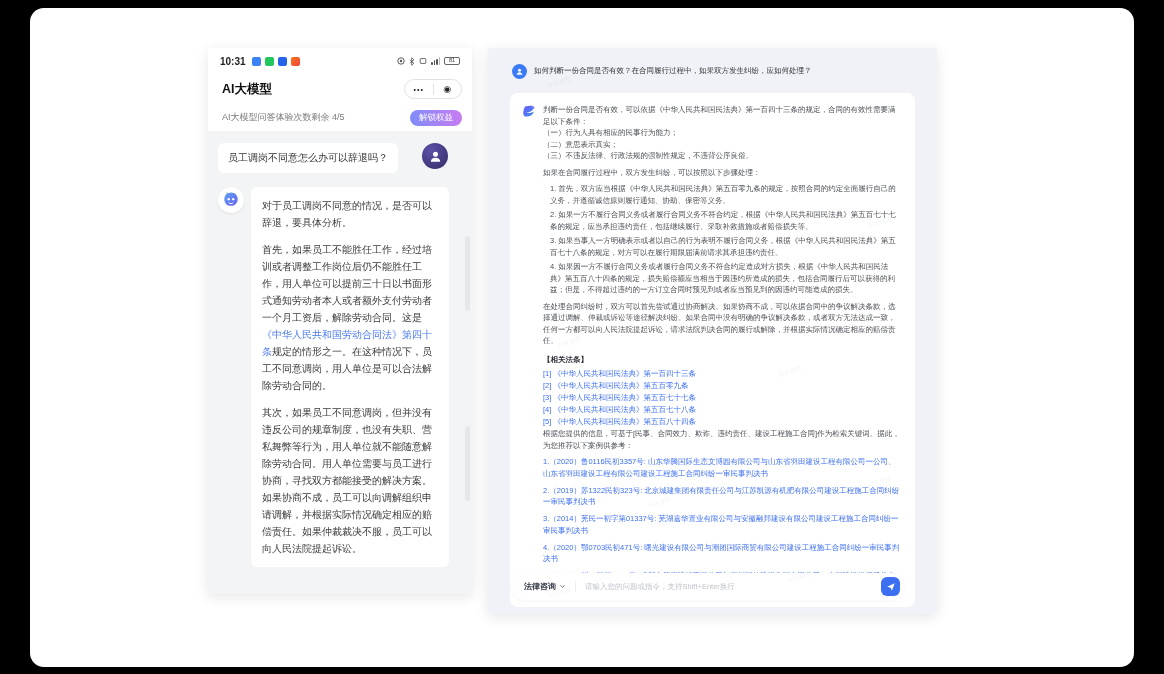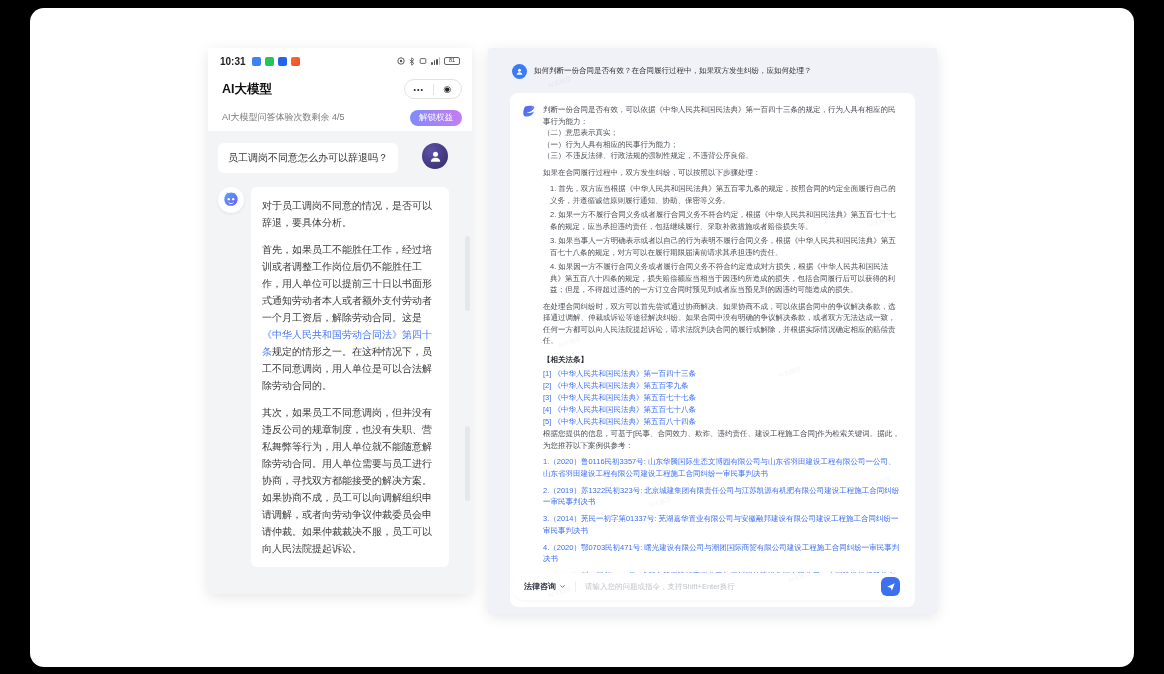--- a/index.html
+++ b/index.html
@@ -144,21 +144,21 @@
               </defs>
             <path d="M12 3c5 0 8 3.5 8 8s-3.5 8-8 8-8-3-8-8c0-3 1.5-5.5 3.5-7L6 2.5 9 4c1-.6 2-1 3-1z" fill="url(#mg)"></path>
             <circle cx="9.3" cy="11" r="1.4" fill="#fff"></circle>
               <circle cx="14.7" cy="11" r="1.4" fill="#fff"></circle>
             <path d="M9.5 15.5c1.5 1.2 3.5 1.2 5 0" stroke="#fff" stroke-width="1.1" fill="none" stroke-linecap="round"></path>
           </svg>
         </div>
         <div class="a-bubble">
           <div class="para">对于员工调岗不同意的情况，是否可以辞退，要具体分析。</div>
           <div class="para"><span>首先，如果员工不能胜任工作，经过培训或者调整工作岗位后仍不能胜任工作，用人单位可以提前三十日以书面形式通知劳动者本人或者额外支付劳动者一个月工资后，解除劳动合同。这是</span><span class="m-link">《中华人民共和国劳动合同法》第四十条</span><span>规定的情形之一。在这种情况下，员工不同意调岗，用人单位是可以合法解除劳动合同的。</span></div>
-          <div class="para">其次，如果员工不同意调岗，但并没有违反公司的规章制度，也没有失职、营私舞弊等行为，用人单位就不能随意解除劳动合同。用人单位需要与员工进行协商，寻找双方都能接受的解决方案。如果协商不成，员工可以向调解组织申请调解，或者向劳动争议仲裁委员会申请仲裁。如果仲裁裁决不服，员工可以向人民法院提起诉讼。</div>
+          <div class="para">其次，如果员工不同意调岗，但并没有违反公司的规章制度，也没有失职、营私舞弊等行为，用人单位就不能随意解除劳动合同。用人单位需要与员工进行协商，寻找双方都能接受的解决方案。如果协商不成，员工可以向调解组织申请调解，并根据实际情况确定相应的赔偿责任。如果仲裁裁决不服，员工可以向人民法院提起诉讼。</div>
         </div>
       </div>
 
       <div class="scrollpill" style="top:105px; height:75px;"></div>
       <div class="scrollpill" style="top:295px; height:75px;"></div>
     </div>
   </div>
 
   <div class="web">
 
@@ -177,24 +177,24 @@
         <defs>
             <linearGradient id="wg" x1="0" y1="0" x2="1" y2="1">
               <stop offset="0" stop-color="#6a5cf5"></stop>
               <stop offset="1" stop-color="#3d8bf5"></stop>
             </linearGradient>
           </defs>
         <path d="M5 4c6-2 12-2 15 1-2 5-7 8-13 9 5 1 9 0 12-2-1 5-6 8-12 8-3 0-5-2-5-5 0-4 1-8 3-11z" fill="url(#wg)"></path>
         <path d="M17 3l.6 1.6L19.2 5l-1.6.6L17 7l-.6-1.4L14.8 5l1.6-.4z" fill="#b78cf7"></path>
       </svg>
       <div class="card-body">
-        <div>判断一份合同是否有效，可以依据《中华人民共和国民法典》第一百四十三条的规定，行为人具有相应的民事行为能力：</div>
+        <div>判断一份合同是否有效，可以依据《中华人民共和国民法典》第一百四十三条的规定，合同的有效性需要满足以下条件：</div>
         <div class="blk">
+            <div class="cond-item">（一）行为人具有相应的民事行为能力；</div>
             <div class="cond-item">（二）意思表示真实；</div>
-            <div class="cond-item">（一）行为人具有相应的民事行为能力；</div>
             <div class="cond-item">（三）不违反法律、行政法规的强制性规定，不违背公序良俗。</div>
           </div>
         <div class="blk">如果在合同履行过程中，双方发生纠纷，可以按照以下步骤处理：</div>
         <div class="blk">
             <div class="step-item">1. 首先，双方应当根据《中华人民共和国民法典》第五百零九条的规定，按照合同的约定全面履行自己的义务，并遵循诚信原则履行通知、协助、保密等义务。</div>
             <div class="step-item">2. 如果一方不履行合同义务或者履行合同义务不符合约定，根据《中华人民共和国民法典》第五百七十七条的规定，应当承担违约责任，包括继续履行、采取补救措施或者赔偿损失等。</div>
             <div class="step-item">3. 如果当事人一方明确表示或者以自己的行为表明不履行合同义务，根据《中华人民共和国民法典》第五百七十八条的规定，对方可以在履行期限届满前请求其承担违约责任。</div>
             <div class="step-item">4. 如果因一方不履行合同义务或者履行合同义务不符合约定造成对方损失，根据《中华人民共和国民法典》第五百八十四条的规定，损失赔偿额应当相当于因违约所造成的损失，包括合同履行后可以获得的利益；但是，不得超过违约的一方订立合同时预见到或者应当预见到的因违约可能造成的损失。</div>
           </div>
         <div class="blk">在处理合同纠纷时，双方可以首先尝试通过协商解决。如果协商不成，可以依据合同中的争议解决条款，选择通过调解、仲裁或诉讼等途径解决纠纷。如果合同中没有明确的争议解决条款，或者双方无法达成一致，任何一方都可以向人民法院提起诉讼，请求法院判决合同的履行或解除，并根据实际情况确定相应的赔偿责任。</div>

